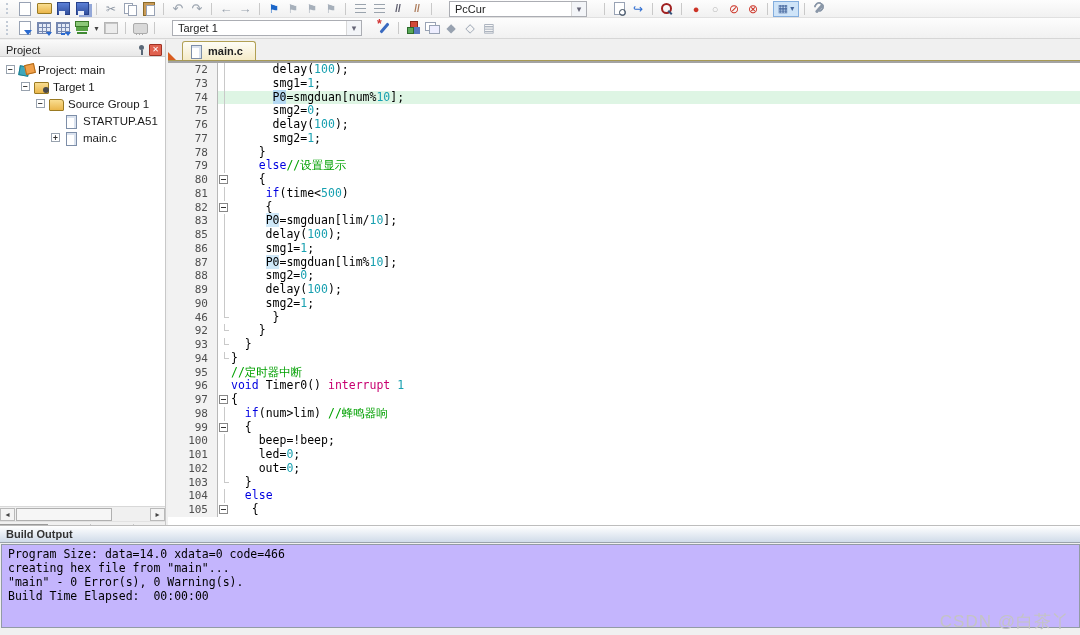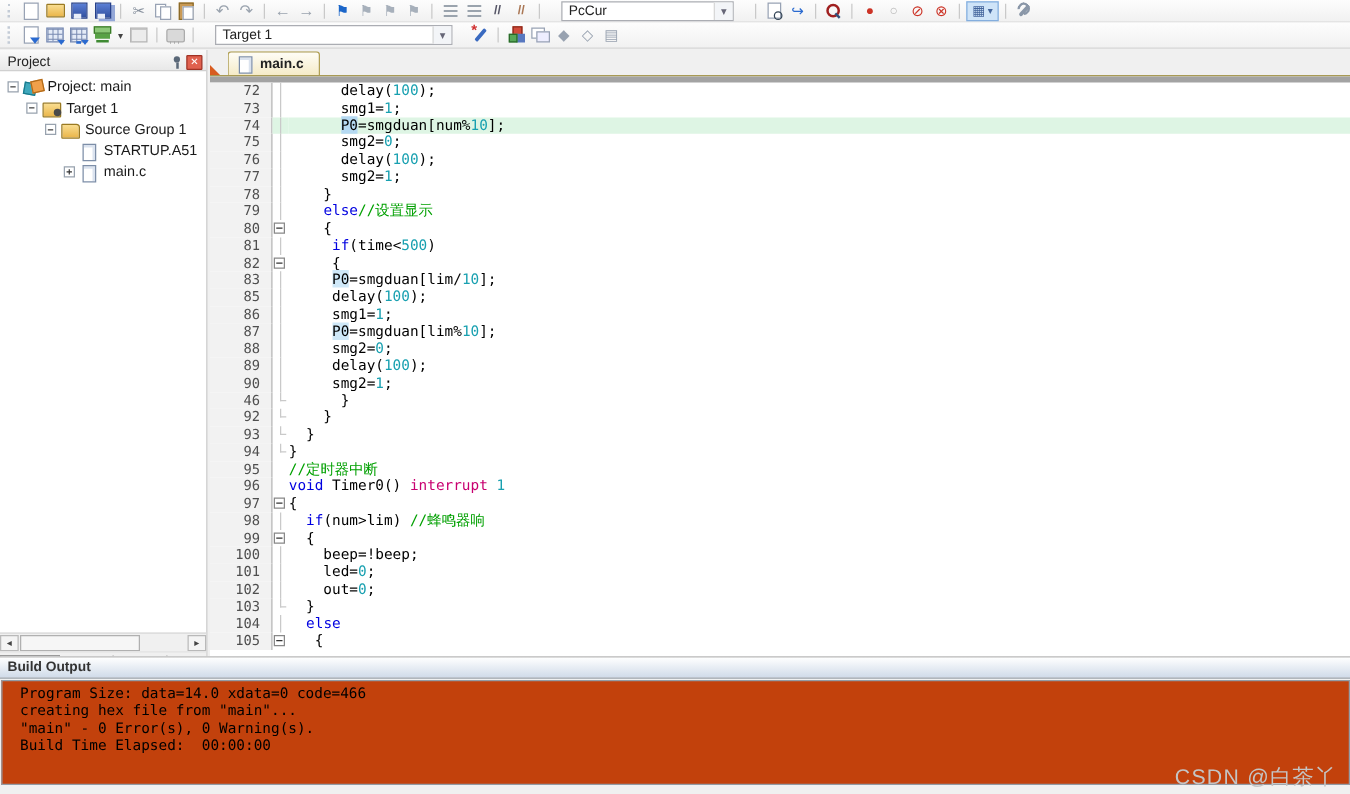--- a/index.html
+++ b/index.html
@@ -106,21 +106,21 @@
   .pt-functions-tab { color:#1a3a6a; font:bold 10px "DejaVu Sans Mono",monospace; width:auto; }
   .pt-templates-tab { color:#1a3a6a; font:bold 10px "DejaVu Sans Mono",monospace; width:auto; }
   .pt-templates-tab::after { content:"→"; color:#2266cc; font-size:8px; position:relative; top:2px; }
 
   
   .editor-pane { position:absolute; left:168px; top:0; right:0; bottom:0; display:flex; flex-direction:column; }
   .etabbar { height:21px; background:#f0f0f0; border-bottom:1px solid #a89a55; position:relative; display:flex; align-items:flex-end; }
   .corner-tri { position:absolute; left:0; bottom:0; width:0; height:0; border-left:8px solid #d85c20; border-top:8px solid transparent; }
   .etab { margin-left:14px; display:inline-flex; align-items:center; gap:4px; height:19px; padding:0 12px 0 6px; background:linear-gradient(#fefdf6,#f5ebc8); border:1px solid #b1a054; border-bottom:none; border-radius:3px 3px 0 0; font-weight:bold; font-size:11px; color:#222; }
   .etab .tico-file { width:11px; }
-  .code-area { flex:1; background:#fff; border-top:5px solid #a3a3a3; overflow:hidden; }
+  .code-area { flex:1; background:#fff; border-top:2px solid #a3a3a3; overflow:hidden; }
   .cl { display:flex; height:13.76px; }
   .cl .ln { width:50px; background:#f2f2f2; color:#4f4f4f; font:11px "DejaVu Sans Mono",monospace; border-right:1px solid #b8b8b8; text-align:right; padding-right:9px; line-height:13.7px; flex:none; }
   .cl .fold { width:13px; position:relative; flex:none; }
   .cl .ct { flex:1; white-space:pre; font:11.5px "DejaVu Sans Mono",monospace; color:#000; line-height:13.7px; }
   .cl.hl .fold, .cl.hl .ct { background:var(--line_highlight,#def5e4); }
   .tk { color:var(--keyword,#0000e0); }
   .tn { color:var(--number,#18a0b0); }
   .tc { color:var(--comment,#00a000); }
   .ti { color:var(--interrupt,#c80070); }
   .tsel { background:var(--selection,#b5d9f2); }
@@ -129,21 +129,21 @@
   .fm-minus { position:absolute; left:1px; top:2px; width:9px; height:9px; border:1px solid #888; background:#fff; }
   .fm-minus::after { content:""; position:absolute; left:1px; right:1px; top:3px; height:1px; background:#333; }
   .fm-end { position:absolute; left:6px; top:0; height:7px; width:5px; border-left:1px solid #c9c9c9; border-bottom:1px solid #c9c9c9; }
   .ed-hscroll { height:15px; background:#eceff3; border-top:1px solid #cdd4db; display:flex; align-items:center; }
   .ed-hscroll .sb-thumb { flex:1; height:13px; background:#dadee3; border:1px solid #a8b0b8; margin:0 1px; }
   .ed-bottom-line { height:4px; background:#f0f0f0; border-top:1px solid #d8cf9e; }
 
   
   .build-panel { position:absolute; left:0; right:0; bottom:0; height:110px; background:#f0f0f0; }
   .bo-header { height:18px; background:linear-gradient(#ffffff,#d0dbe9); border-top:1px solid #bdbdbd; border-bottom:1px solid #9aa2ab; display:flex; align-items:center; padding:0 6px; font-size:11px; font-weight:bold; color:#333; }
-  .bo-body { position:absolute; top:19px; left:1px; right:0; bottom:7px; background:#c2410c; border:1px solid #929ba5; padding:2px 14px; font:11.5px "DejaVu Sans Mono",monospace; color:#000; }
+  .bo-body { position:absolute; top:19px; left:1px; right:0; bottom:7px; background:#c4b5fd; border:1px solid #929ba5; padding:2px 6px; font:11.5px "DejaVu Sans Mono",monospace; color:#000; }
   .bo-line { line-height:14px; white-space:pre; }
   .watermark { position:absolute; right:10px; bottom:2px; font-size:17px; color:#c4c4c4; letter-spacing:1px; }
 </style>
 </head>
 <body>
 
 <div class="app">
 
   <div class="toolbar" id="toolbar-main">
       <span class="tb-icon ic-new-file"></span>

